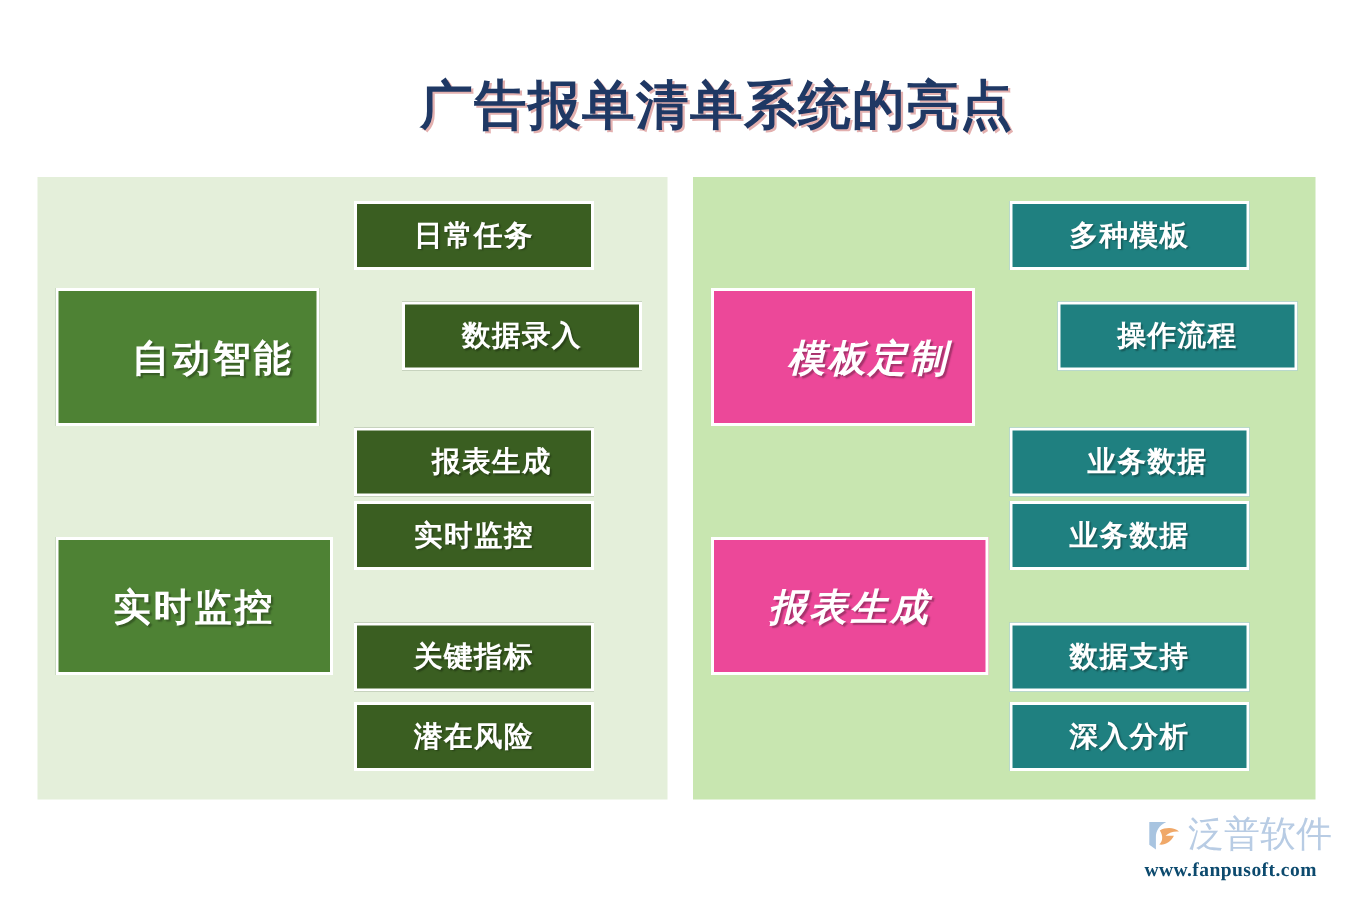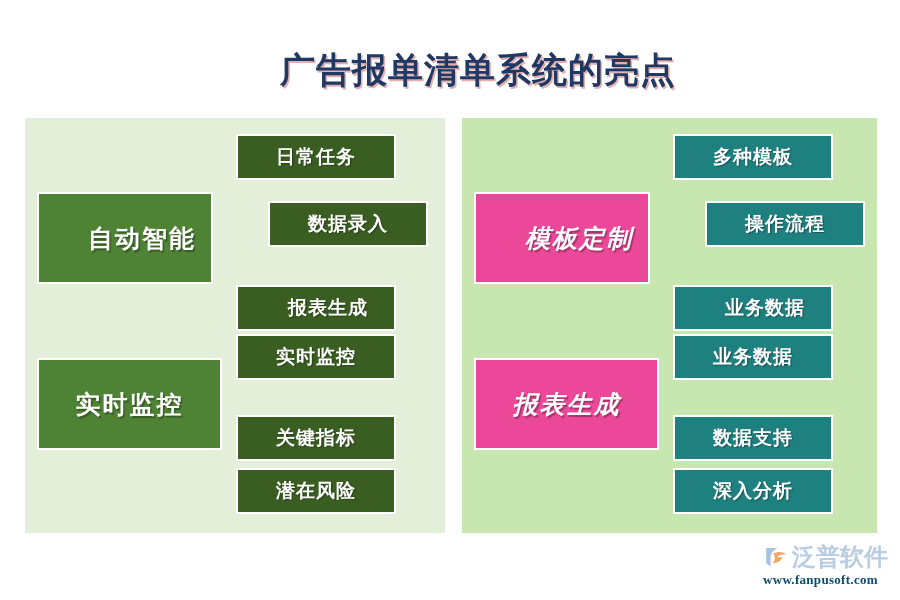--- a/index.html
+++ b/index.html
@@ -121,21 +121,21 @@
   }
   .logo-mark {
     width: 26px;
     height: 26px;
     flex: 0 0 26px;
     margin-right: 3px;
   }
   .logo-word {
     font-family: "Liberation Sans", "DejaVu Sans", sans-serif;
     font-size: 24px;
-    font-weight: bold;
+    font-weight: normal;
     color: #b8cce4;
     letter-spacing: 0px;
     line-height: 26px;
     white-space: nowrap;
   }
   .logo-url {
     font-family: "Liberation Serif", "DejaVu Serif", serif;
     font-size: 13px;
     font-weight: bold;
     color: #0c4a6e;

